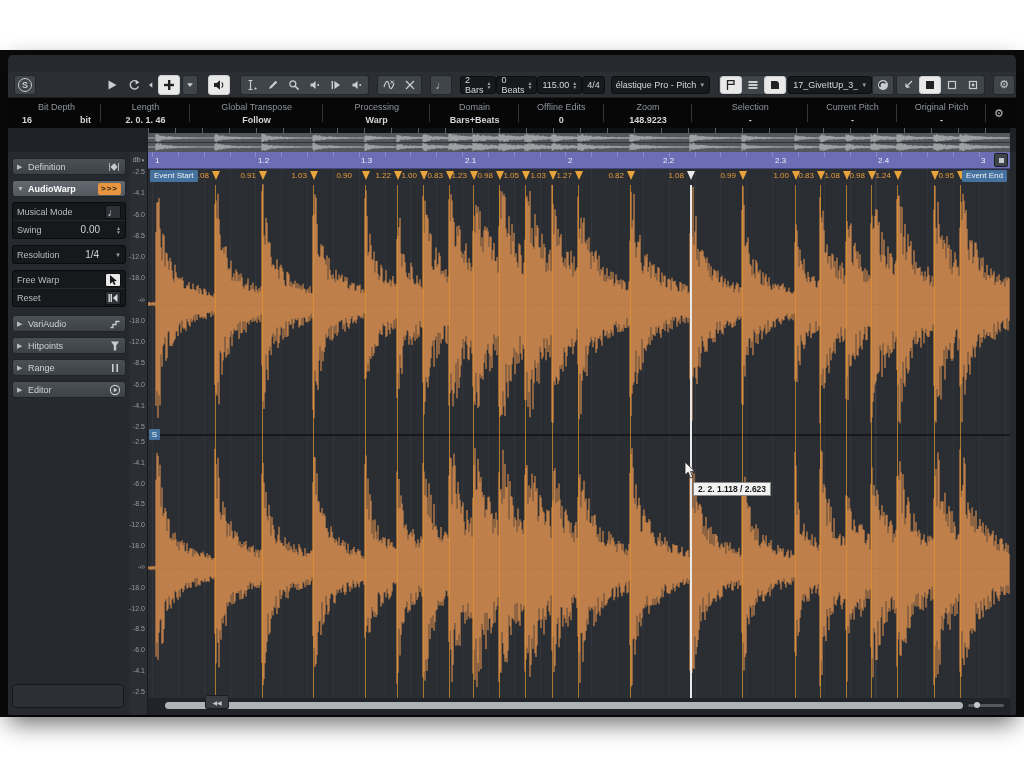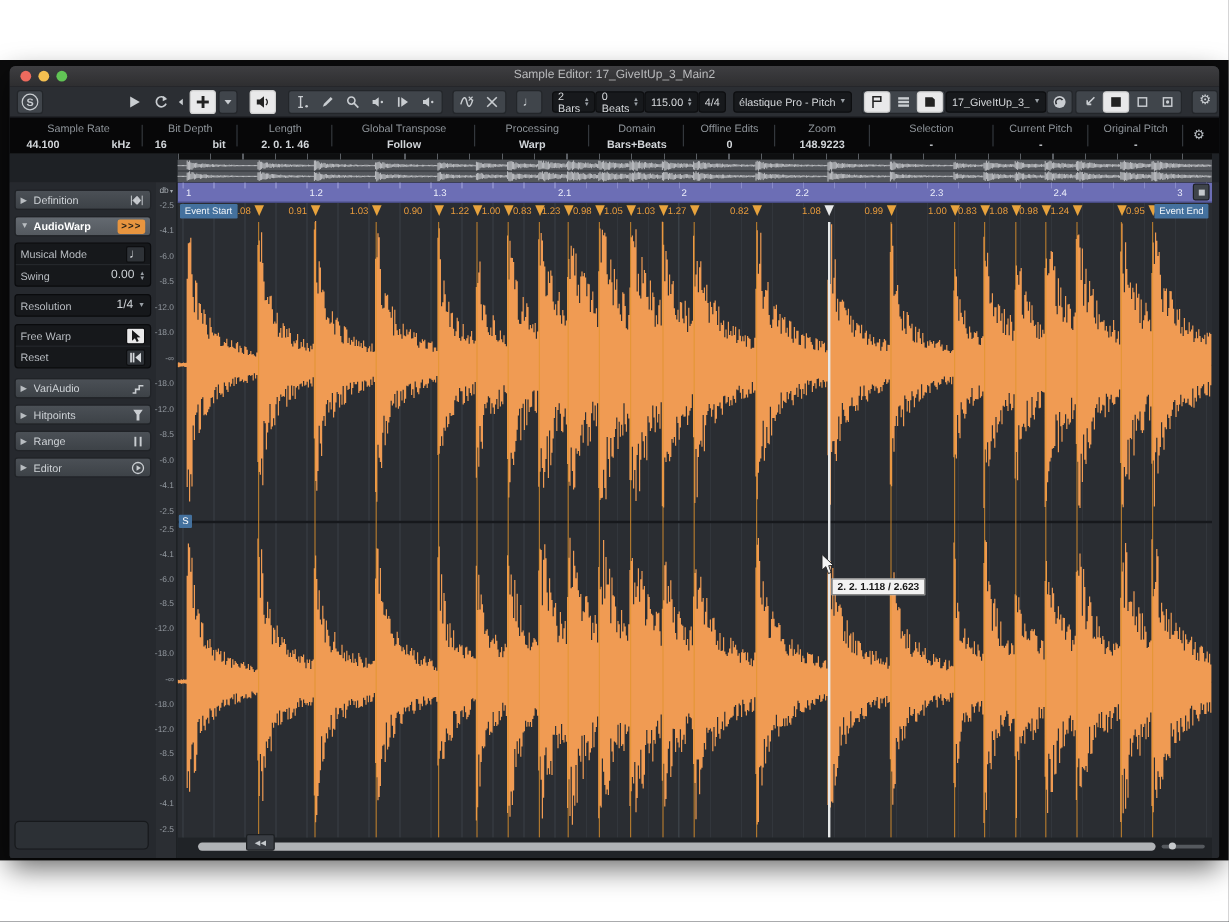--- a/index.html
+++ b/index.html
@@ -41,21 +41,21 @@
   .main{position:absolute;left:0;top:97px;width:100%;height:563px;background:#26292e;}
   .sidebar{position:absolute;left:0;top:0;width:122px;height:100%;background:#26292e;}
   .insp{position:absolute;left:4px;top:6px;width:114px;}
   .insp-header{height:17px;border-radius:3px;background:linear-gradient(#4b5056,#3d4247);border:1px solid #202327;display:flex;align-items:center;padding:0 4px;box-sizing:border-box;color:#ced2d6;font-size:9px;gap:4px;margin-bottom:5px;}
   .insp-header.active{background:linear-gradient(#646a71,#54595f);color:#fff;font-weight:bold;}
   .insp-arrow{font-size:7px;color:#b9bdc1;width:7px;}
   .insp-title{flex:1 1 auto;white-space:nowrap;overflow:hidden;}
   .insp-badge{background:#e8953f;color:#2a2318;border-radius:2px;font-size:8px;font-weight:bold;padding:0 3px;height:12px;line-height:12px;letter-spacing:1px;}
   .insp-ricon{color:#c9cdd1;}
   .insp-box{background:#16181b;border:1px solid #0a0b0d;border-radius:3px;margin-bottom:6px;overflow:hidden;}
-  .insp-row{height:17px;display:flex;align-items:center;padding:0 4px;gap:4px;color:#b9bdc2;font-size:9px;border-bottom:1px solid #24272b;}
+  .insp-row{height:17px;display:flex;align-items:center;padding:0 4px;gap:16px;color:#b9bdc2;font-size:9px;border-bottom:1px solid #24272b;}
   .insp-row:last-child{border-bottom:none;}
   .insp-rlabel{flex:1 1 auto;white-space:nowrap;overflow:hidden;}
   .insp-rval{color:#cfd3d7;font-size:10px;}
   .mini-ic{width:14px;height:12px;background:#2e3237;border:1px solid #0d0e10;border-radius:2px;display:flex;align-items:center;justify-content:center;color:#d6d9dc;}
   .mini-ic.active{background:#e9e9ea;color:#17181a;}
   .insp-footer{position:absolute;left:4px;top:532px;width:110px;height:22px;background:#2c3035;border:1px solid #17191c;border-radius:4px;}
   
   .scalecol{position:absolute;left:122px;top:0;width:18px;height:100%;background:#2b2e33;border-right:1px solid #17191c;box-sizing:border-box;}
   .scale-h{height:15px;font-size:7px;color:#a7acb2;display:flex;align-items:center;justify-content:center;gap:1px;}
   .scale-list{position:absolute;right:2px;display:flex;flex-direction:column;justify-content:space-between;align-items:flex-end;font-size:7px;color:#969ca3;}
@@ -83,28 +83,20 @@
   .cornerbtn i{display:block;width:5px;height:5px;background:#c5c9cd;}
   .tooltip{position:absolute;left:545px;top:330px;background:#f2f2f2;border:1px solid #8a8a8a;color:#161616;font-size:8.5px;font-weight:bold;padding:1px 4px;white-space:nowrap;z-index:9;}
   .cursor{position:absolute;left:536px;top:310px;z-index:10;}
 </style>
 </head>
 <body>
 
 <div class="backdrop"></div>
 
 <div class="window">
-  <div class="titlebar">
-    <div class="lights">
-      <div class="light" id="light-close" style="background: rgb(237, 106, 94);"></div>
-      <div class="light" id="light-min" style="background: rgb(244, 191, 80);"></div>
-      <div class="light" id="light-max" style="background: rgb(97, 196, 85);"></div>
-    </div>
-    <div class="title">Sample Editor: 17_GiveItUp_3_Main2</div>
-  </div>
 
   <div class="toolbar" id="toolbar">
       <div class="tb-btn boxed">
         <span style="display:flex;">
           <span style="font-size:9px;font-weight:bold;border:1px solid currentColor;border-radius:50%;width:12px;height:12px;display:inline-block;line-height:12px;text-align:center;">S</span>
         </span>
       </div>
       <div class="tb-gap" style="width: 2px;"></div>
       <div class="tb-gap" style="width: 64px;"></div>
       <div class="tb-btn">
@@ -339,27 +331,20 @@
       <div class="tb-gap" style="width: 8px;"></div>
       <div class="tb-btn boxed">
         <span style="display:flex;">
           <span style="font-size:11px;line-height:11px;">⚙</span>
         </span>
       </div>
       <div class="tb-gap" style="width: 2px;"></div>
     </div>
 
   <div class="infobar" id="infobar">
-      <div class="ib-col" style="flex-grow: 1.35; flex-basis: 0px;">
-        <div class="ib-label">Sample Rate</div>
-        <div class="ib-value split">
-          <span>44.100</span>
-          <span>kHz</span>
-        </div>
-      </div>
       <div class="ib-col" style="flex-grow: 1; flex-basis: 0px;">
         <div class="ib-label">Bit Depth</div>
         <div class="ib-value split">
           <span>16</span>
           <span>bit</span>
         </div>
       </div>
       <div class="ib-col" style="flex-grow: 1; flex-basis: 0px;">
         <div class="ib-label">Length</div>
         <div class="ib-value">2. 0. 1. 46</div>

